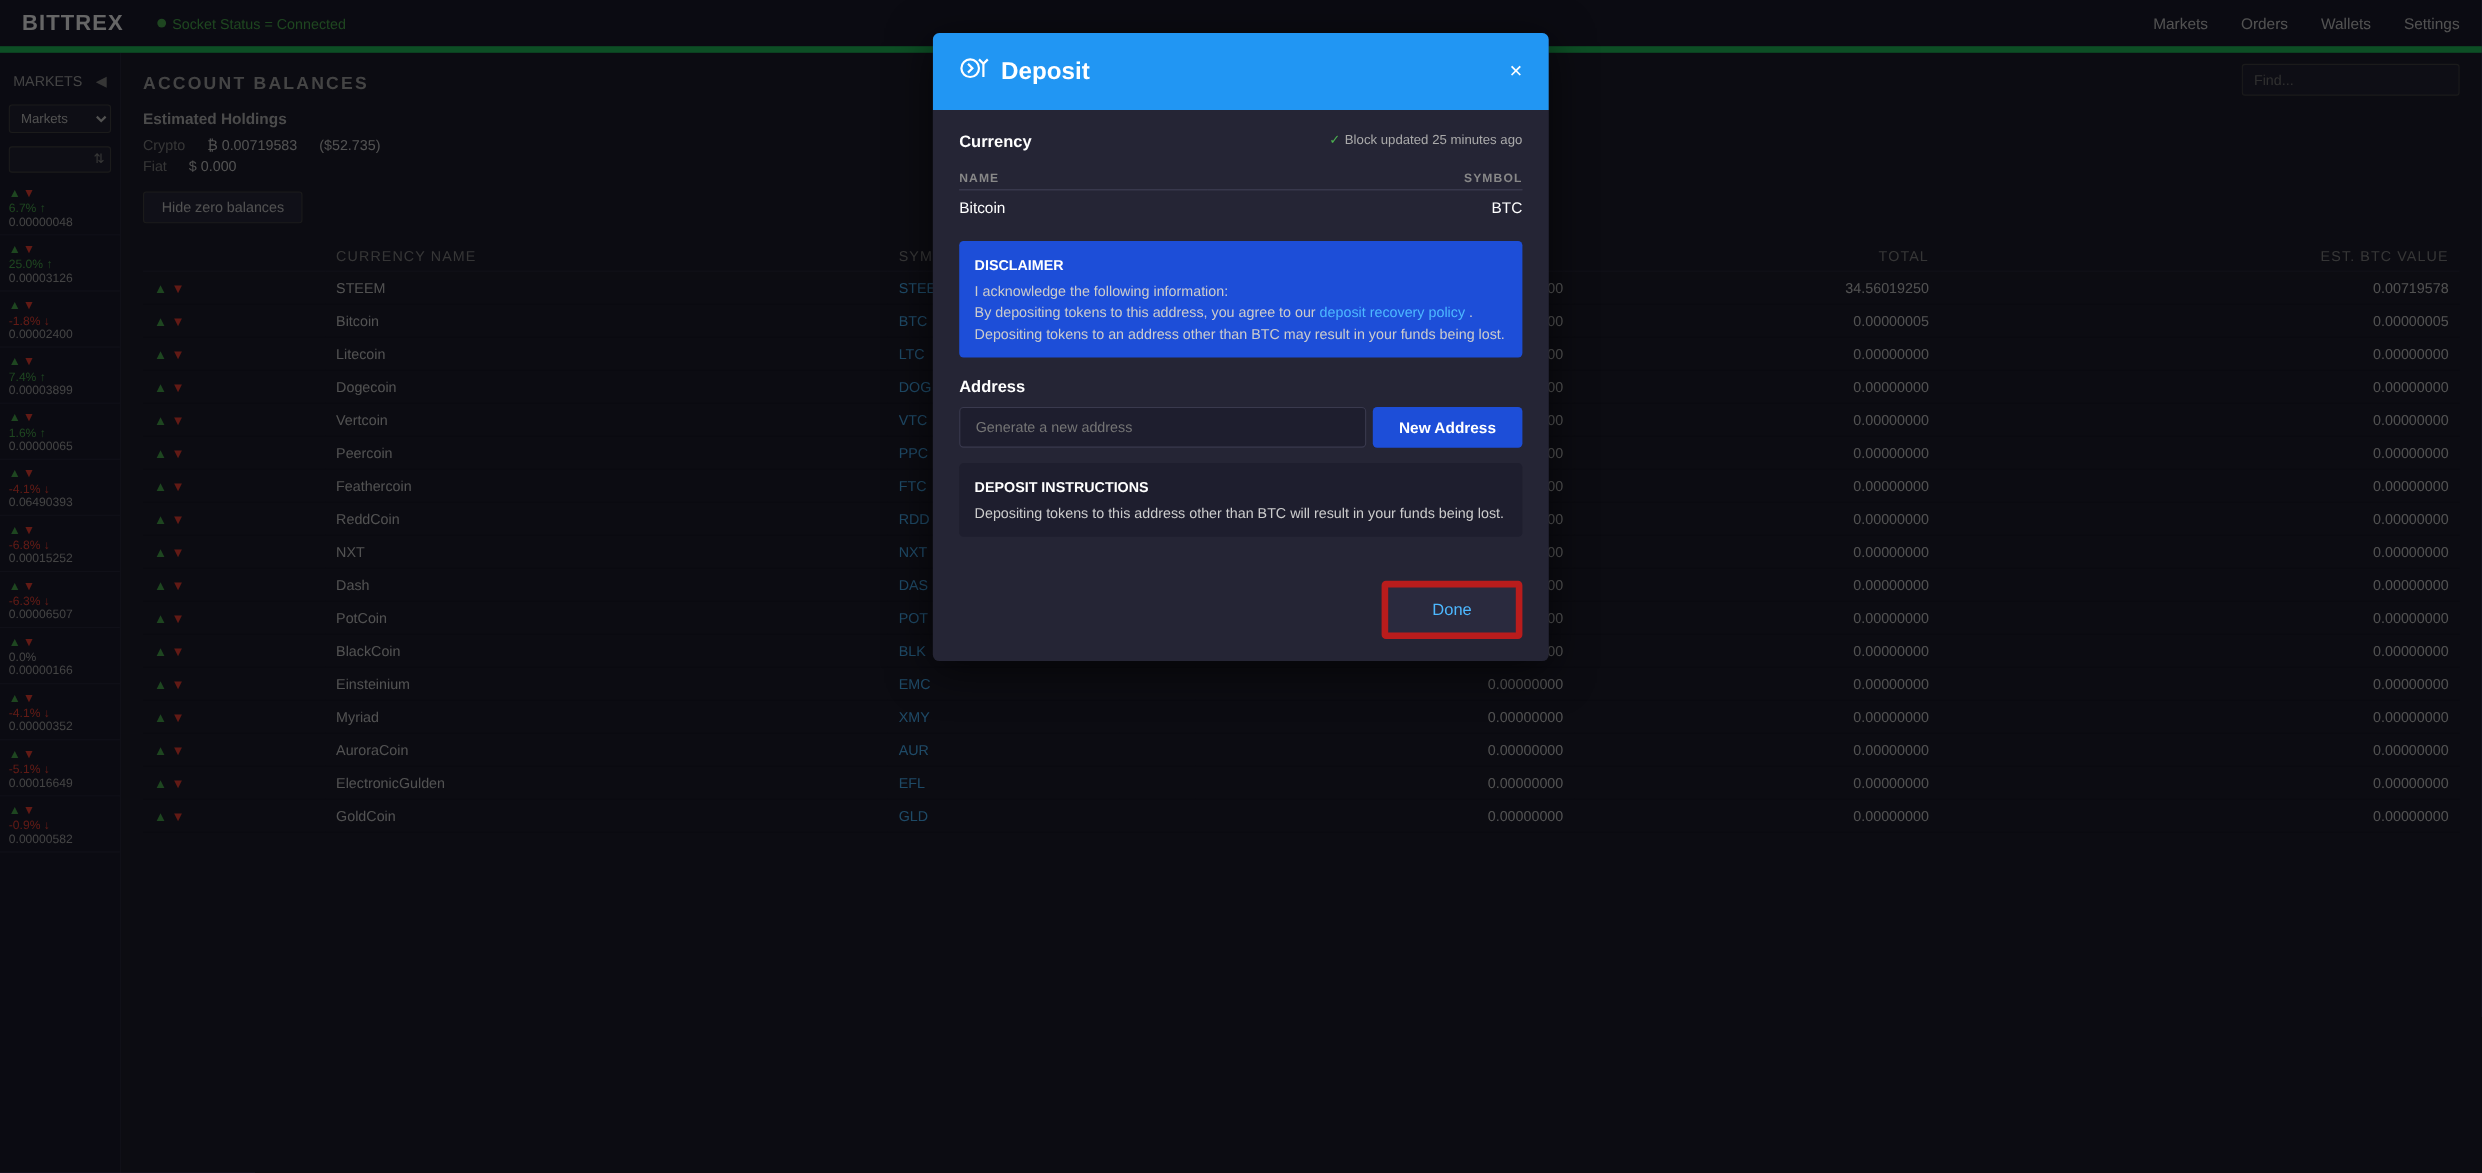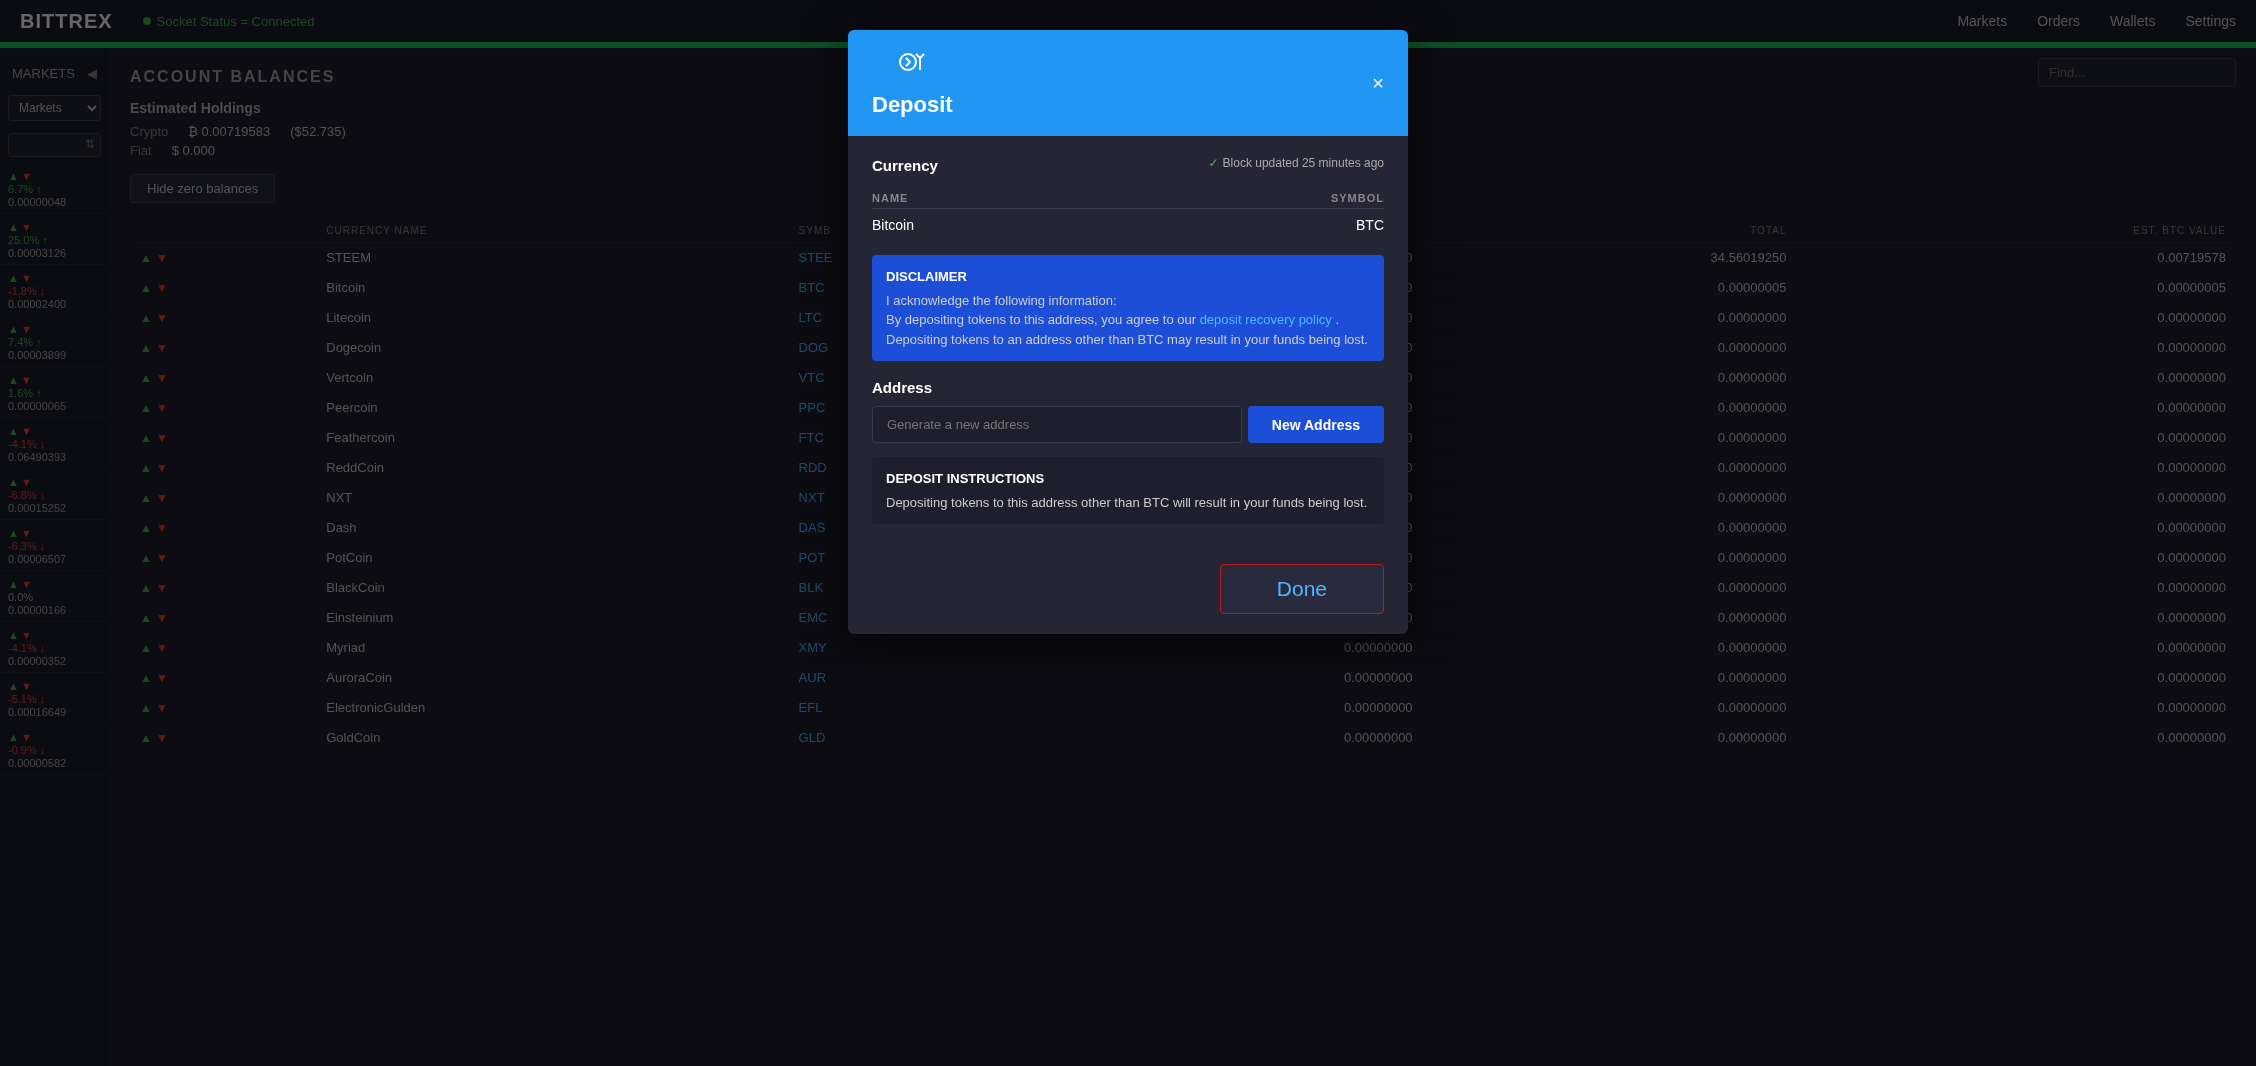--- a/index.html
+++ b/index.html
@@ -170,21 +170,21 @@
     }
 
     
     .balances-table {
       width: 100%;
       border-collapse: collapse;
       font-size: 13px;
     }
     .balances-table th {
       color: #888;
-      font-size: 10px;
+      font-size: 13px;
       font-weight: normal;
       letter-spacing: 1px;
       padding: 6px 10px;
       text-align: left;
       border-bottom: 1px solid #2a2a3e;
     }
     .balances-table td {
       padding: 7px 10px;
       border-bottom: 1px solid #1a1a2a;
       color: #ccc;
@@ -225,21 +225,20 @@
       background: #2196f3;
       padding: 18px 24px;
       display: flex;
       align-items: center;
       justify-content: space-between;
     }
     .modal-header-left {
       display: flex;
       align-items: center;
       gap: 10px;
-      flex-direction: column;
     }
     .modal-title {
       color: #fff;
       font-size: 22px;
       font-weight: bold;
     }
     .modal-close {
       color: #fff;
       font-size: 20px;
       cursor: pointer;
@@ -352,23 +351,23 @@
     }
 
     .modal-footer {
       padding: 0 24px 20px;
       display: flex;
       justify-content: flex-end;
     }
     .done-btn {
       background: #2a2a3e;
       color: #4db8ff;
-      border: 1px solid #b91c1c;
-      padding: 12px 56px;
-      font-size: 21px;
+      border: 6px solid #b91c1c;
+      padding: 12px 40px;
+      font-size: 15px;
       border-radius: 4px;
       cursor: pointer;
     }
   </style>
 </head>
 <body>
 
 <nav class="navbar">
   <span class="navbar-logo">BITTREX</span>
   <div class="navbar-status">

